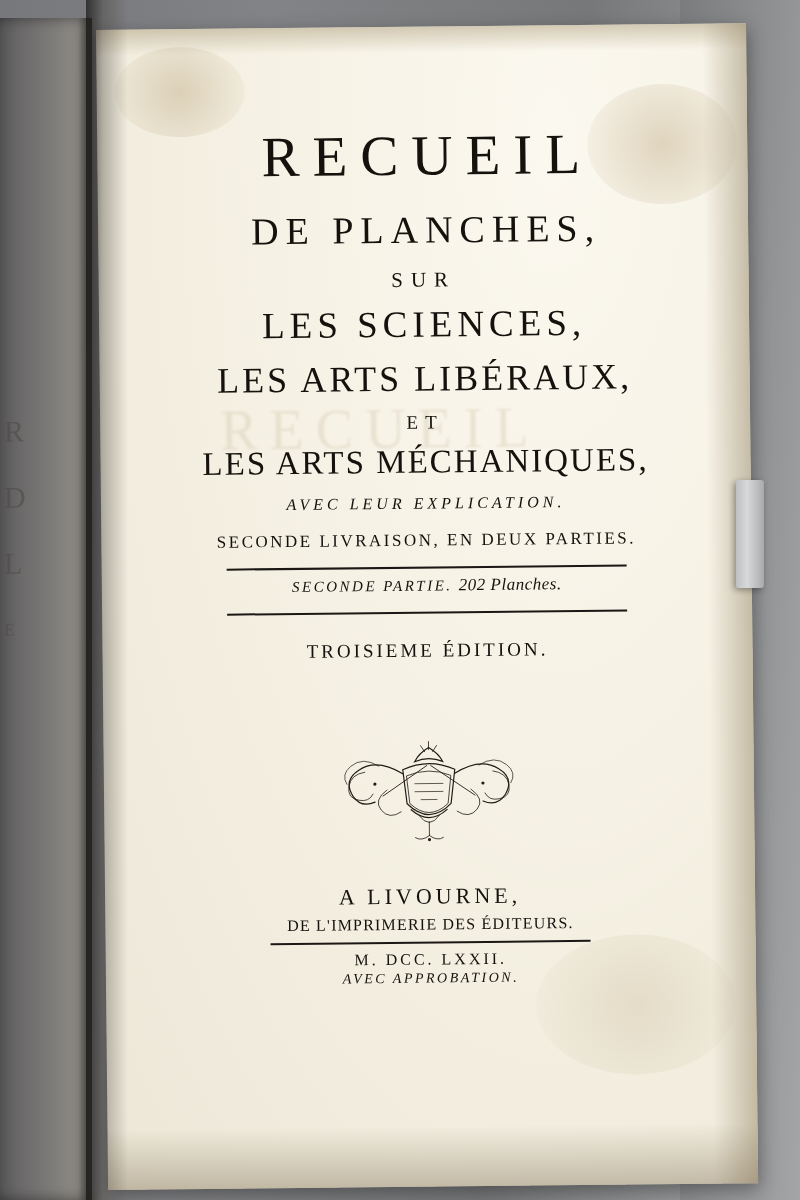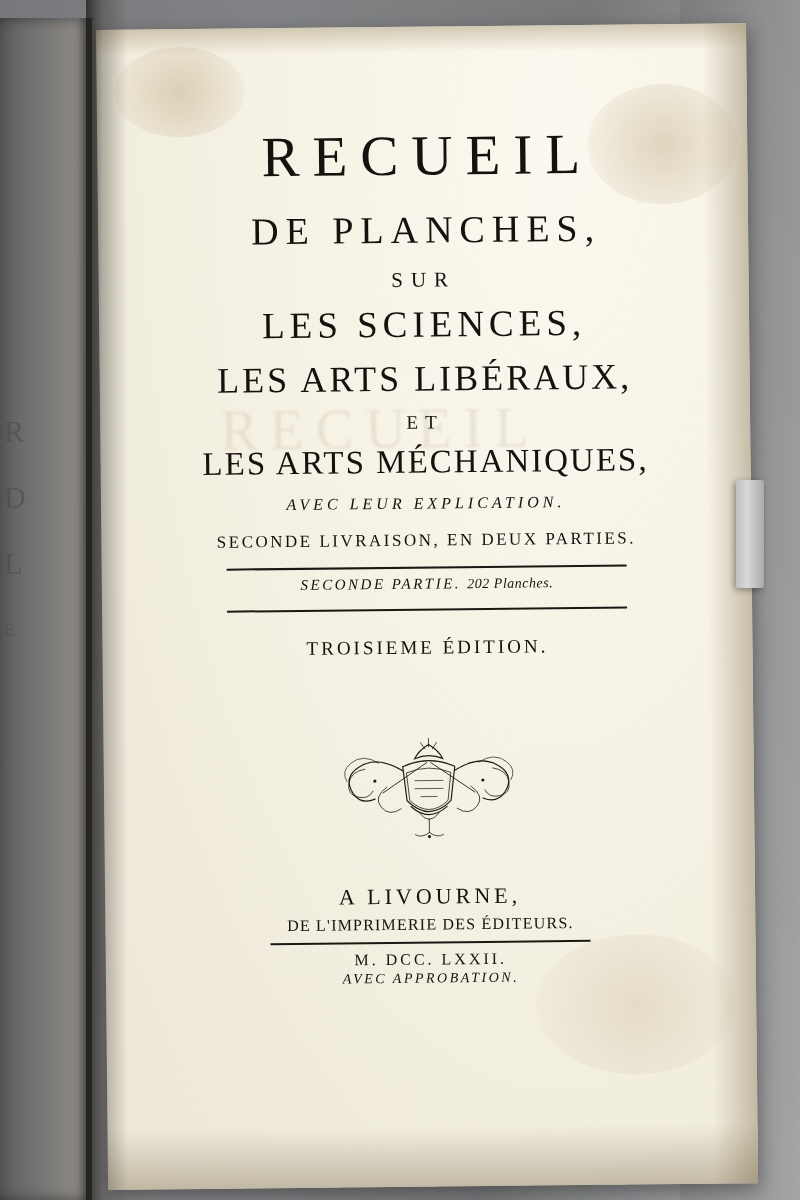--- a/index.html
+++ b/index.html
@@ -173,21 +173,21 @@
     width: 400px;
   }
   .rule.thin { height: 1.5px; }
   .l-secondepartie {
     font-size: 15px;
     letter-spacing: 2.5px;
     font-style: italic;
     margin-top: 7px;
   }
   .l-secondepartie .planches {
-    font-size: 14px;
+    font-size: 17px;
     letter-spacing: 0.5px;
   }
   .l-edition {
     font-size: 19px;
     letter-spacing: 3px;
     margin-top: 26px;
   }
 
   
   .ornament {

